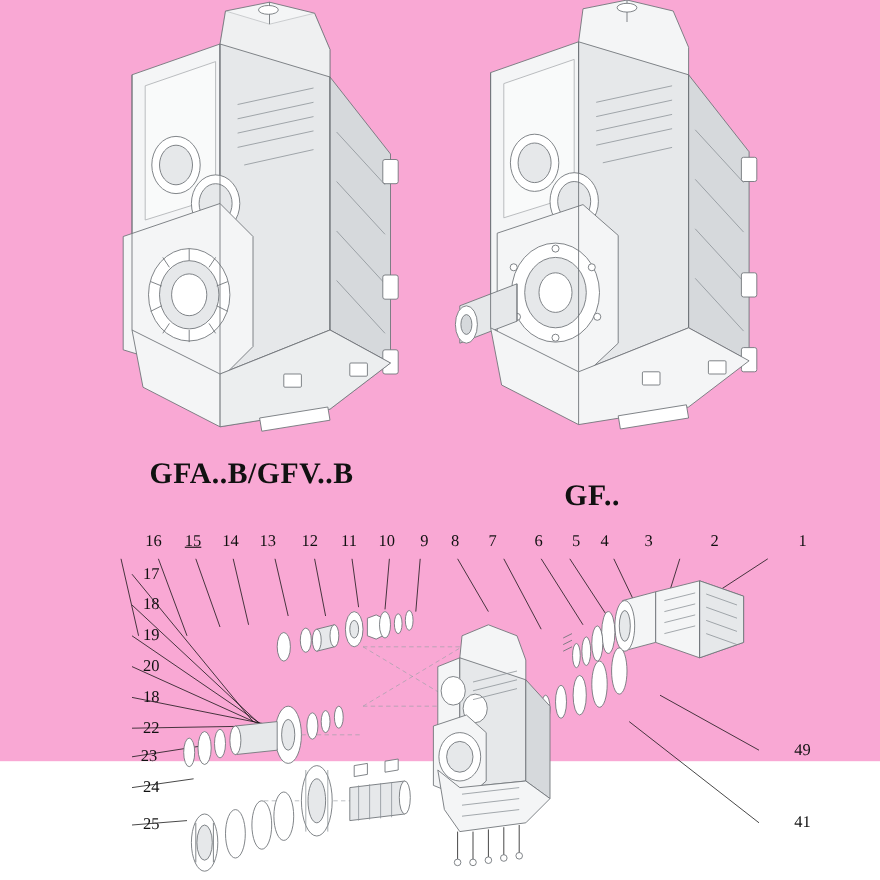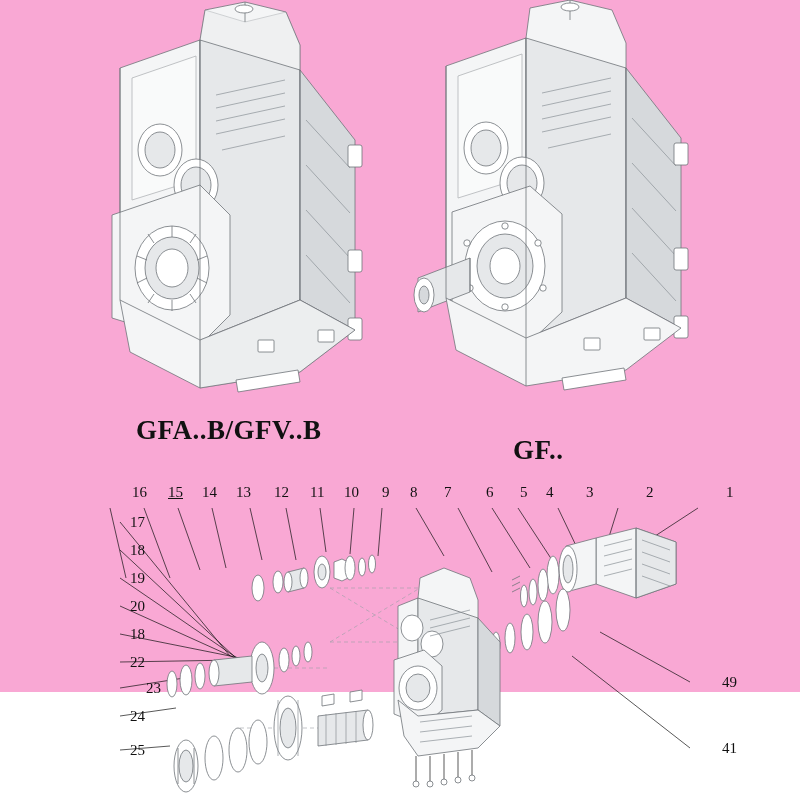--- a/index.html
+++ b/index.html
@@ -430,21 +430,21 @@
     <div class="callout" style="left:554px; top:24px;">3</div>
     <div class="callout" style="left:614px; top:24px;">2</div>
     <div class="callout" style="left:694px; top:24px;">1</div>
 
     <div class="callout" style="left:98px; top:54px;">17</div>
     <div class="callout" style="left:98px; top:82px;">18</div>
     <div class="callout" style="left:98px; top:110px;text-align:center;">19</div>
     <div class="callout" style="left:98px; top:138px;">20</div>
     <div class="callout" style="left:98px; top:166px;">18</div>
     <div class="callout" style="left:98px; top:194px;">22</div>
-    <div class="callout" style="left:114px; top:220px;">23</div>
+    <div class="callout" style="left:96px; top:220px;">23</div>
     <div class="callout" style="left:98px; top:248px;">24</div>
     <div class="callout" style="left:98px; top:282px;">25</div>
 
     <div class="callout" style="left:690px; top:214px;">49</div>
     <div class="callout" style="left:690px; top:280px;">41</div>
   </div>
 
 </div>
 
 </body></html>

